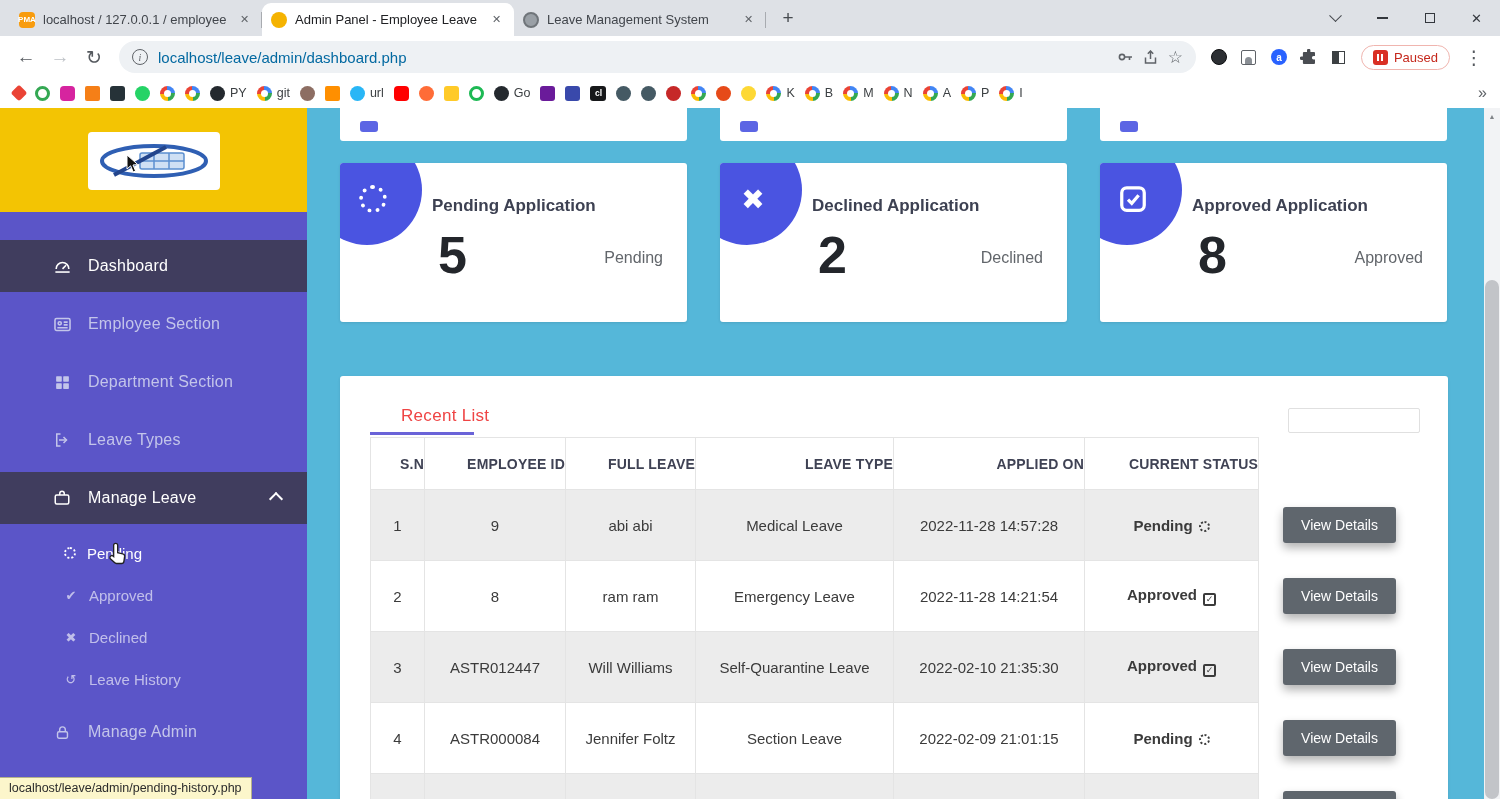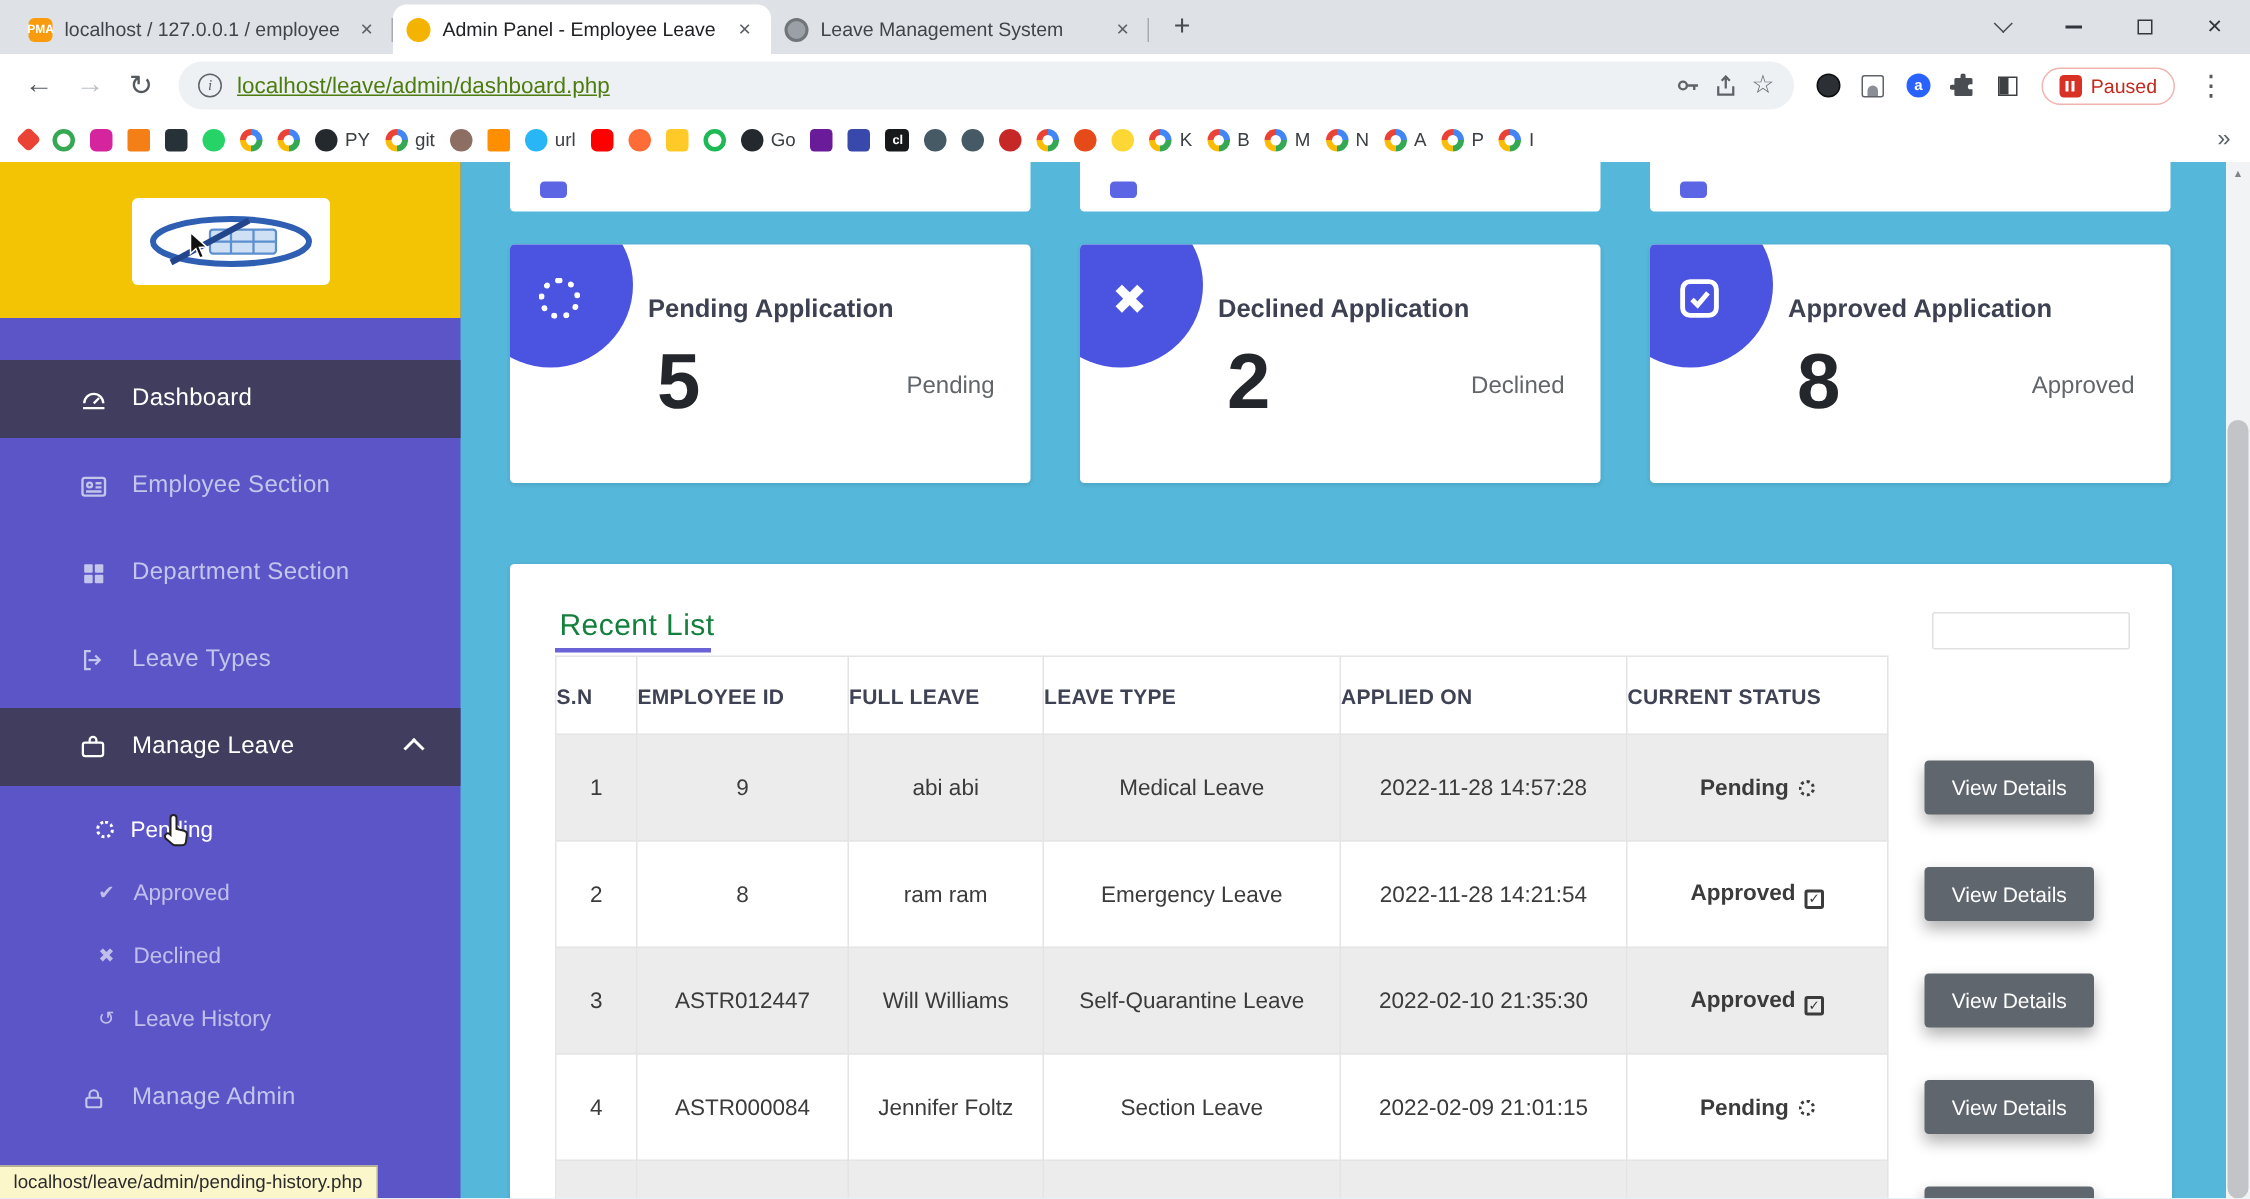--- a/index.html
+++ b/index.html
@@ -24,21 +24,21 @@
   .chev-down { width:9px; height:9px; border-right:1.7px solid #474b50; border-bottom:1.7px solid #474b50; transform:rotate(45deg) translate(-2px,-2px); }
   .min-bar { width:11px; height:1.5px; background:#33373d; }
   .max-box { width:10px; height:10px; border:1.5px solid #33373d; }
 
   
   .toolbar { position:absolute; top:36px; height:42px; left:0; right:0; background:#fff; display:flex; align-items:center; padding:0 9px; }
   .tb-btn { width:34px; height:34px; border-radius:50%; display:flex; align-items:center; justify-content:center; font-size:19px; color:#55595e; flex:none; }
   .tb-btn.disabled { color:#bdc1c6; }
   .omnibox { flex:1; height:32px; margin:0 8px; background:#eef1f4; border-radius:16px; display:flex; align-items:center; padding:0 13px; gap:10px; min-width:0; }
   .info-i { width:16px; height:16px; border:1.5px solid #5f6368; border-radius:50%; color:#5f6368; font-size:10px; font-style:italic; display:flex; align-items:center; justify-content:center; font-family:"Liberation Serif", serif; flex:none; }
-  .url { flex:1; font-size:15px; color:#4d7c0f; white-space:nowrap; overflow:hidden;text-decoration:underline; }
+  .url { flex:1; font-size:15px; color:#0369a1; white-space:nowrap; overflow:hidden; }
   .omni-ic { color:#5f6368; flex:none; display:flex; align-items:center; }
   .star { font-size:17px; }
   .ext { width:24px; height:24px; display:flex; justify-content:center; align-items:center; margin:0 3px; flex:none; }
   .panda { width:16px; height:16px; border-radius:50%; background:#2c2f33; border:1px solid #0d0e10; }
   .frame-person { width:15px; height:15px; border:1.6px solid #5f6368; border-radius:2px; display:flex; align-items:flex-end; justify-content:center; }
   .frame-person::before { content:""; width:7px; height:7px; background:#8a8f95; border-radius:50% 50% 0 0; }
   .blue-a { width:16px; height:16px; border-radius:50%; background:#2962ff; color:#fff; font-size:10px; font-weight:bold; display:flex; align-items:center; justify-content:center; }
   .half-sq { width:13px; height:13px; border:1.6px solid #3c4043; position:relative; }
   .half-sq::before { content:""; position:absolute; left:0; top:0; bottom:0; width:50%; background:#3c4043; }
   .paused { display:flex; align-items:center; gap:6px; border:1.5px solid #f0b5af; border-radius:15px; padding:4px 11px; margin:0 7px; flex:none; }
@@ -83,26 +83,26 @@
   .stat { position:absolute; top:55px; width:347px; height:159px; background:#fff; border-radius:3px; overflow:hidden; box-shadow:0 1px 3px rgba(0,0,0,.10); }
   .stat-badge { position:absolute; left:-28px; top:-28px; width:110px; height:110px; border-radius:50%; background:#4a54e1; }
   .stat-icon { position:absolute; left:15px; top:18px; width:36px; height:36px; display:flex; align-items:center; justify-content:center; color:#fff; }
   .spinner30 { width:28px; height:28px; border:4px dotted #fff; border-radius:50%; }
   .xmark30 { font-size:28px; font-weight:bold; color:#fff; }
   .stat-title { position:absolute; left:92px; top:33px; font-size:17px; font-weight:600; color:#3d4152; }
   .stat-value { position:absolute; left:98px; top:66px; font-size:52px; font-weight:600; color:#23262b; line-height:1; }
   .stat-caption { position:absolute; right:24px; top:86px; font-size:16px; color:#62666b; }
 
   .recent { position:absolute; left:33px; top:268px; width:1108px; height:560px; background:#fff; border-radius:3px; box-shadow:0 1px 3px rgba(0,0,0,.10); }
-  .recent-title { position:absolute; left:33px; top:30px; font-size:20px; color:#15803d; letter-spacing:.3px; }
+  .recent-title { position:absolute; left:61px; top:30px; font-size:17px; color:#ef4444; letter-spacing:.3px; }
   .title-underline { position:absolute; left:30px; top:56px; width:104px; height:3px; background:#6a63d8; }
   .search-box { position:absolute; right:28px; top:32px; width:132px; height:25px; border:1px solid #e0e0e0; border-radius:2px; padding:0 8px; font-size:13px; font-family:inherit; background:#fff; }
 
   table.recent-table { position:absolute; left:30px; top:61px; width:1050px; border-collapse:collapse; table-layout:fixed; }
-  .recent-table th { height:52px; font-size:14px; font-weight:bold; color:#3f4254; border:1px solid #e4e4e4; background:#fff; text-align:left; letter-spacing:.2px; }
+  .recent-table th { height:52px; font-size:14px; font-weight:bold; color:#3f4254; border:1px solid #e4e4e4; background:#fff; text-align:right; letter-spacing:.2px; }
   .recent-table td { height:71px; text-align:center; font-size:15px; color:#3b3b3b; border:1px solid #e4e4e4; }
   .recent-table tbody tr:nth-child(odd) td:not(.action) { background:#ececec; }
   .recent-table th.action, .recent-table td.action { border:none; background:#fff; }
   .name-link { color:#4d9bf5; }
   .status-pending { color:#2e6bd6; font-weight:600; }
   .status-approved { color:#28a745; font-weight:600; }
   .spin-sm { display:inline-block; width:11px; height:11px; border:2px dotted currentColor; border-radius:50%; vertical-align:-1px; margin-left:6px; }
   .cb { display:inline-flex; width:13px; height:13px; border:2px solid currentColor; border-radius:2px; align-items:center; justify-content:center; font-size:9px; font-weight:bold; vertical-align:-2px; margin-left:6px; }
   .vd-btn { background:#5f666d; color:#fff; border:none; border-radius:3px; padding:10px 18px; font-size:14px; font-family:inherit; box-shadow:0 5px 10px rgba(0,0,0,.30); cursor:pointer; white-space:nowrap; }
 

